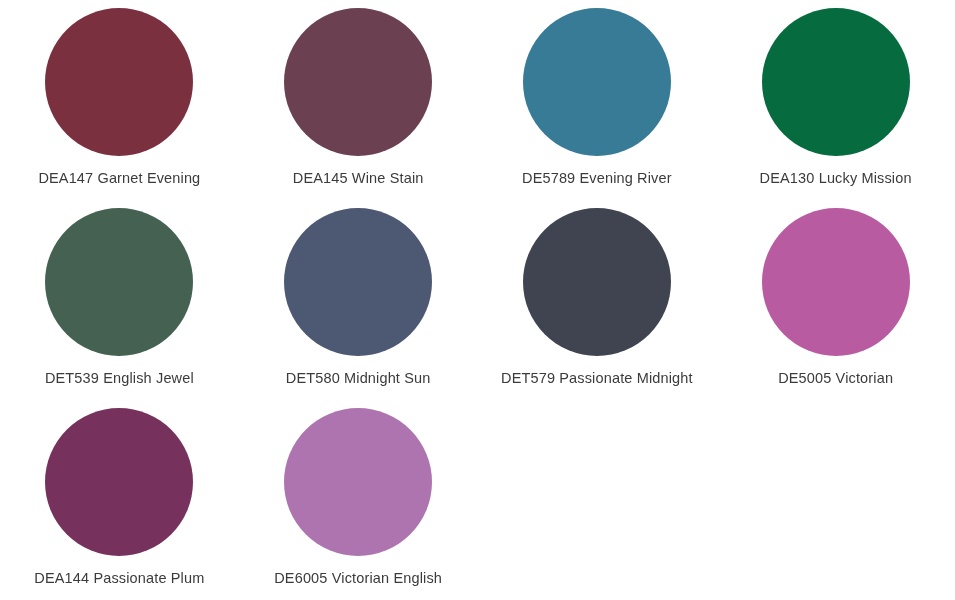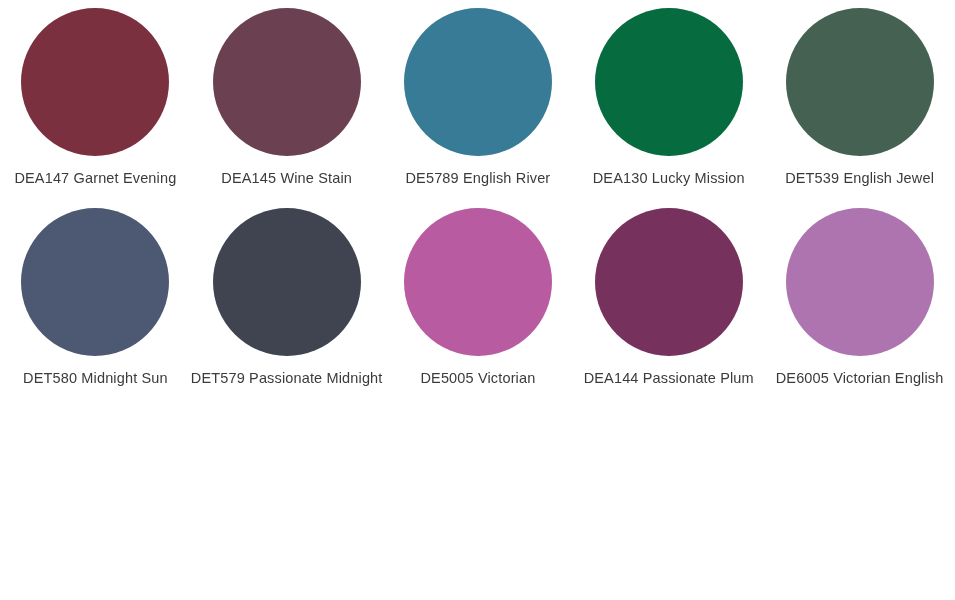--- a/index.html
+++ b/index.html
@@ -11,21 +11,21 @@
     width: 955px;
     height: 600px;
     background: #ffffff;
     font-family: "Liberation Sans", sans-serif;
     overflow: hidden;
   }
   #swatch-grid {
     width: 955px;
     height: 600px;
     display: grid;
-    grid-template-columns: repeat(5, 1fr);
+    grid-template-columns: repeat(4, 1fr);
     grid-template-rows: repeat(3, 1fr);
     box-sizing: border-box;
   }
   .swatch-cell {
     position: relative;
     display: flex;
     flex-direction: column;
     align-items: center;
     justify-content: flex-start;
     box-sizing: border-box;
@@ -56,21 +56,21 @@
     <div class="swatch-cell">
       <div class="swatch-disc" style="background: rgb(123, 48, 64);"></div>
       <div class="swatch-label">DEA147 Garnet Evening</div>
     </div>
     <div class="swatch-cell">
       <div class="swatch-disc" style="background: rgb(107, 65, 81);"></div>
       <div class="swatch-label">DEA145 Wine Stain</div>
     </div>
     <div class="swatch-cell">
       <div class="swatch-disc" style="background: rgb(55, 123, 150);"></div>
-      <div class="swatch-label">DE5789 English River</div>
+      <div class="swatch-label">DE5789 Evening River</div>
     </div>
     <div class="swatch-cell">
       <div class="swatch-disc" style="background: rgb(6, 107, 62);"></div>
       <div class="swatch-label">DEA130 Lucky Mission</div>
     </div>
     <div class="swatch-cell">
       <div class="swatch-disc" style="background: rgb(69, 97, 82);"></div>
       <div class="swatch-label">DET539 English Jewel</div>
     </div>
     <div class="swatch-cell">

